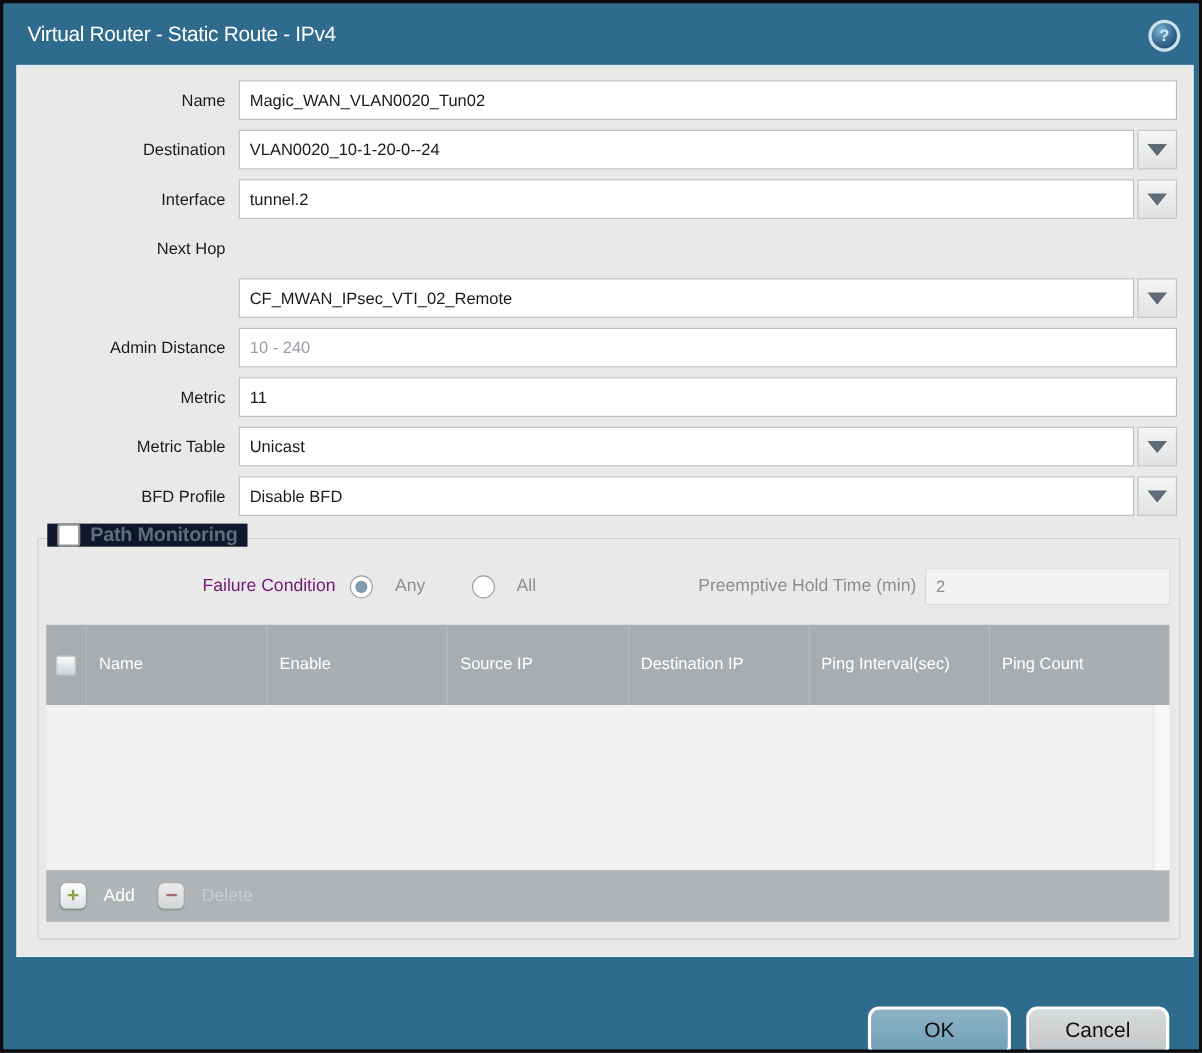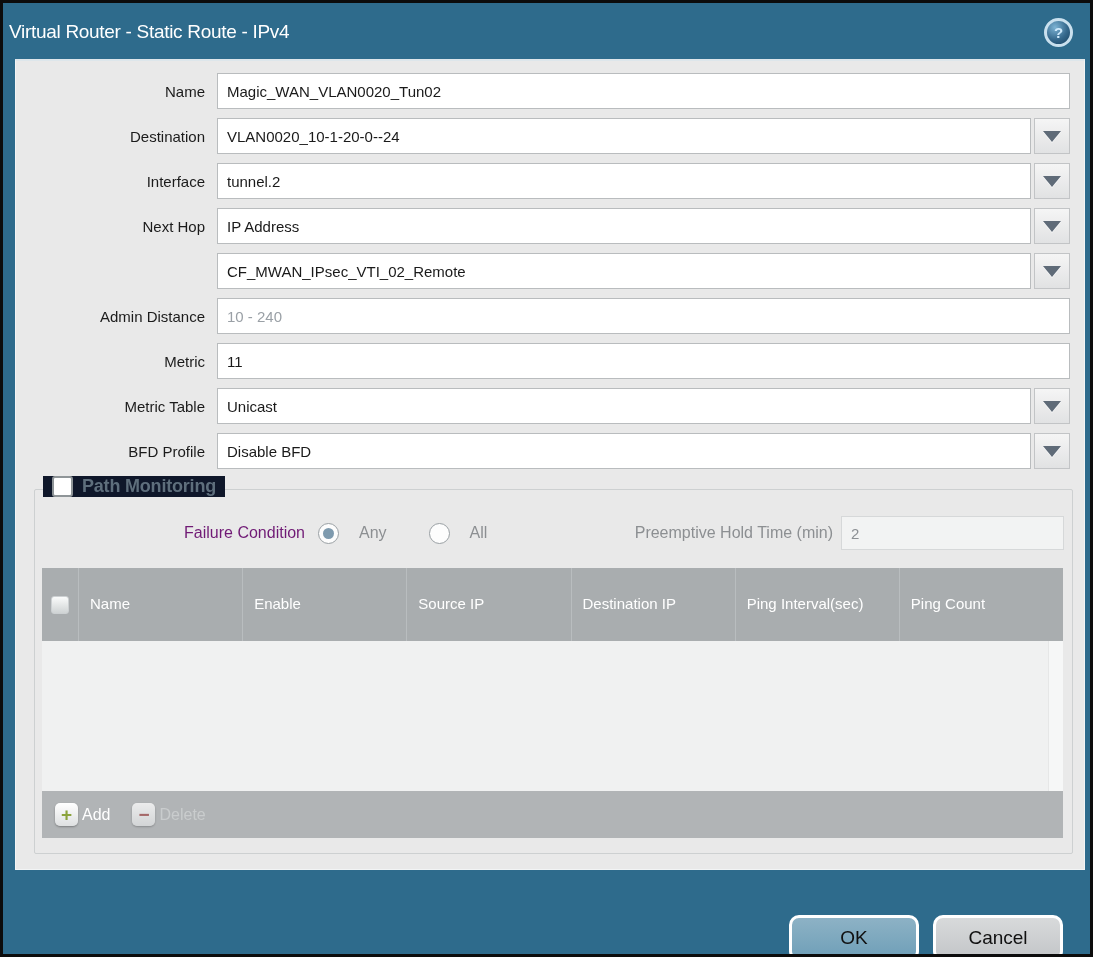--- a/index.html
+++ b/index.html
@@ -10,21 +10,21 @@
     position: relative;
     width: 1093px; height: 957px;
     background: #2e6b8c;
     border: 3px solid #0c0c0c;
     overflow: hidden;
   }
 
   
   .titlebar { position:absolute; top:0; left:0; right:0; height:56px; }
   .title {
-    position:absolute; left:6px; top:18px;
+    position:absolute; left:22px; top:18px;
     color:#ffffff; font-size:19px; font-weight:500; letter-spacing:-0.3px;
   }
   .help {
     position:absolute; right:17px; top:15px;
     width:29px; height:29px; border-radius:50%;
     background: radial-gradient(circle at 35% 28%, #7db3d4 0%, #35688c 55%, #17405f 100%);
     border:3px solid #c9e0ee;
     color:#cfeaf c;
     color:#cfeafc;
     font-size:15px; font-weight:700;
@@ -144,21 +144,21 @@
   .tool + .tool { margin-left:22px; }
   .icon-box {
     width:23px; height:23px; border-radius:5px;
     background:linear-gradient(#ffffff,#dee0e1);
     box-shadow:0 1px 2px rgba(0,0,0,.3);
     display:flex; align-items:center; justify-content:center;
     font-size:19px; font-weight:700; line-height:1;
   }
   .plus { color:#8ba33c; }
   .minus { color:#a24f4f; }
-  .tool-label { margin-left:4px; font-size:16px; }
+  .tool-label { margin-left:16px; font-size:16px; }
   .add-label { color:#ffffff; }
   .del-label { color:#c9cccd; }
   .tool.disabled .icon-box { opacity:.75; }
 
   
   .btn {
     position:absolute; top:912px; width:130px; height:46px;
     border:3px solid #ffffff; border-radius:10px;
     font-family:"Liberation Sans","DejaVu Sans",sans-serif;
     font-size:19px; color:#101010;
@@ -204,26 +204,20 @@
         <div class="field">
           <input class="txt" type="text" value="tunnel.2" style="">
           <div class="dd-btn">
             <span class="dd-arrow"></span>
           </div>
         </div>
       </div>
 
       <div class="row">
         <div class="row-label">Next Hop</div>
-        <div class="field">
-          <input class="txt" type="text" value="IP Address" style="">
-          <div class="dd-btn">
-            <span class="dd-arrow"></span>
-          </div>
-        </div>
       </div>
 
       <div class="row">
         <div class="row-label"></div>
         <div class="field">
           <input class="txt" type="text" value="CF_MWAN_IPsec_VTI_02_Remote" style="">
           <div class="dd-btn">
             <span class="dd-arrow"></span>
           </div>
         </div>

